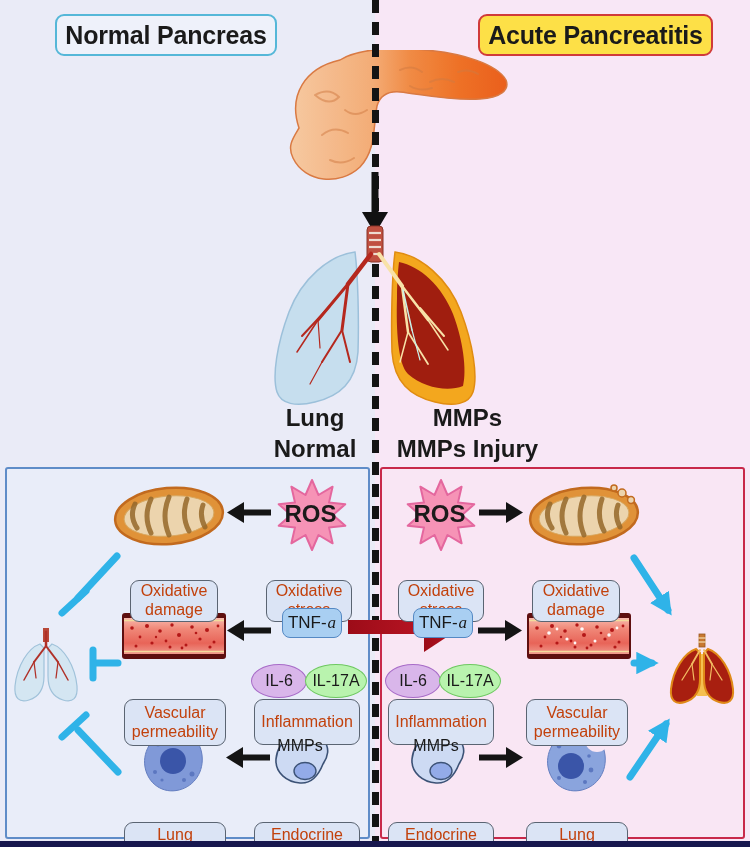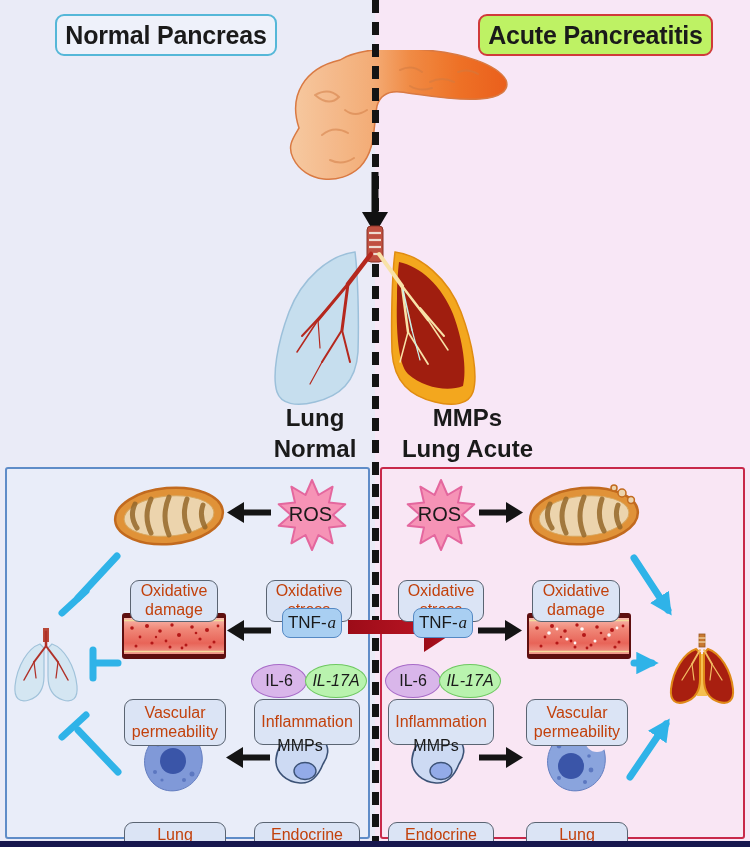--- a/index.html
+++ b/index.html
@@ -16,40 +16,40 @@
   .panel-left{left:5px;top:467px;width:365px;height:372px;background:var(--left-panel-bg,#e9edf9);border:2px solid var(--left-panel-border,#5f8cc8);}
   .panel-right{left:380px;top:467px;width:365px;height:372px;background:var(--right-panel-bg,#f9e6f4);border:2px solid var(--right-panel-border,#c8294a);}
   .dashline{left:372px;top:0;width:7px;height:841px;
     background:repeating-linear-gradient(to bottom,#141414 0 13px,transparent 13px 22px);}
   .bottom-bar{left:0;top:841px;width:750px;height:6px;background:var(--bottom-bar,#17174e);}
   .titlebox{
     box-sizing:border-box;display:flex;align-items:center;justify-content:center;
     border-radius:9px;font-weight:700;font-size:25px;white-space:nowrap;letter-spacing:-0.2px;
   }
   .titlebox.np{border:2.5px solid var(--left-accent,#55b7d8);background:#eef1fa;}
-  .titlebox.ap{border:2.5px solid var(--right-accent,#d03a3a);background:#bef264;}
+  .titlebox.ap{border:2.5px solid var(--right-accent,#d03a3a);background:#fde047;}
   .lunglabel{font-weight:700;font-size:24px;text-align:center;line-height:1.3;}
   .fbox{
     box-sizing:border-box;display:flex;align-items:center;justify-content:center;text-align:center;
     background:var(--box-fill,#dbe4f5);border:1.5px solid var(--box-border,#5a6472);
     border-radius:9px;font-size:16px;line-height:1.18;color:#c2410c;margin-top:32px;
   }
   .tnf{
     box-sizing:border-box;display:flex;align-items:center;justify-content:center;
     background:var(--tnf-fill,#a9cff2);border:1.5px solid var(--tnf-border,#5589c4);
     border-radius:8px;font-size:17px;
   }
   .tnf .alpha{font-style:italic;font-family:"Liberation Serif",serif;margin-left:1px;}
   .pill{
     box-sizing:border-box;display:flex;align-items:center;justify-content:center;
     border-radius:50%;font-size:16px;margin-top:28px;
   }
   .il6{background:var(--il6-fill,#d9b6ea);border:1.5px solid var(--il6-border,#a86cc8);}
-  .il17{background:var(--il17a-fill,#b9f3ae);border:1.5px solid var(--il17a-border,#6fc862);font-style:italic;}
-  .overlabel{display:flex;align-items:center;justify-content:center;font-size:20px;font-weight:400;}
+  .il17{background:var(--il17a-fill,#b9f3ae);border:1.5px solid var(--il17a-border,#6fc862);}
+  .overlabel{display:flex;align-items:center;justify-content:center;font-size:24px;font-weight:700;}
   .overlabel.small{font-size:16px;font-weight:400;}
   svg{display:block;}
 </style>
 </head>
 <body>
 
 <div class="stage">
 
   <div class="abs bg-left"></div>
   <div class="abs bg-right"></div>
@@ -317,21 +317,21 @@
 
   <div class="abs titlebox np" style="left:55px;top:14px;width:222px;height:42px;">Normal Pancreas</div>
   <div class="abs titlebox ap" style="left:478px;top:14px;width:235px;height:42px;">Acute Pancreatitis</div>
 
   <div class="abs lunglabel" style="left:250px;top:402px;width:130px;">
     <span style="display:block">Lung</span>
     <span style="display:block">Normal</span>
   </div>
   <div class="abs lunglabel" style="left:385px;top:402px;width:165px;">
     <span style="display:block">MMPs</span>
-    <span style="display:block">Lung Acute</span>
+    <span style="display:block">MMPs Injury</span>
   </div>
 
   <div class="abs overlabel" style="left:274px;top:502px;width:73px;height:24px;">ROS</div>
   <div class="abs overlabel" style="left:403px;top:502px;width:73px;height:24px;">ROS</div>
 
   <div class="abs fbox" style="left:130px;top:548px;width:88px;height:42px;">Oxidative damage</div>
   <div class="abs fbox" style="left:266px;top:548px;width:86px;height:42px;">Oxidative stress</div>
   <div class="abs tnf" style="left:282px;top:608px;width:60px;height:30px;">
     <span>TNF-</span>
       <span class="alpha">a</span>

